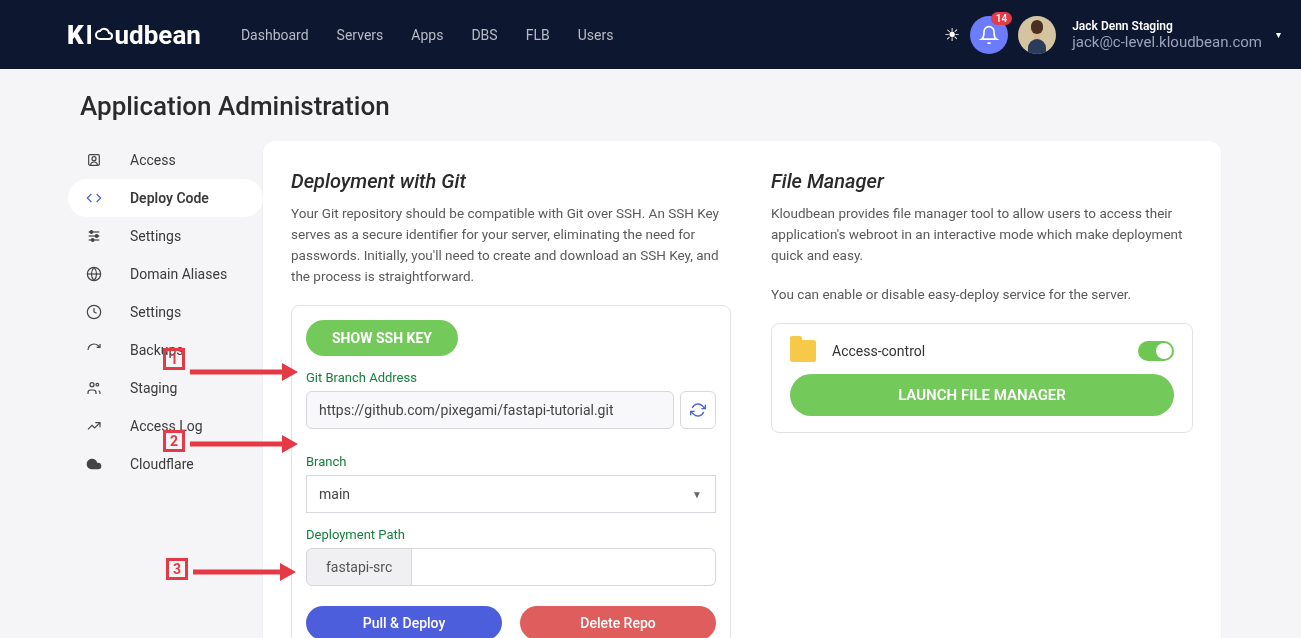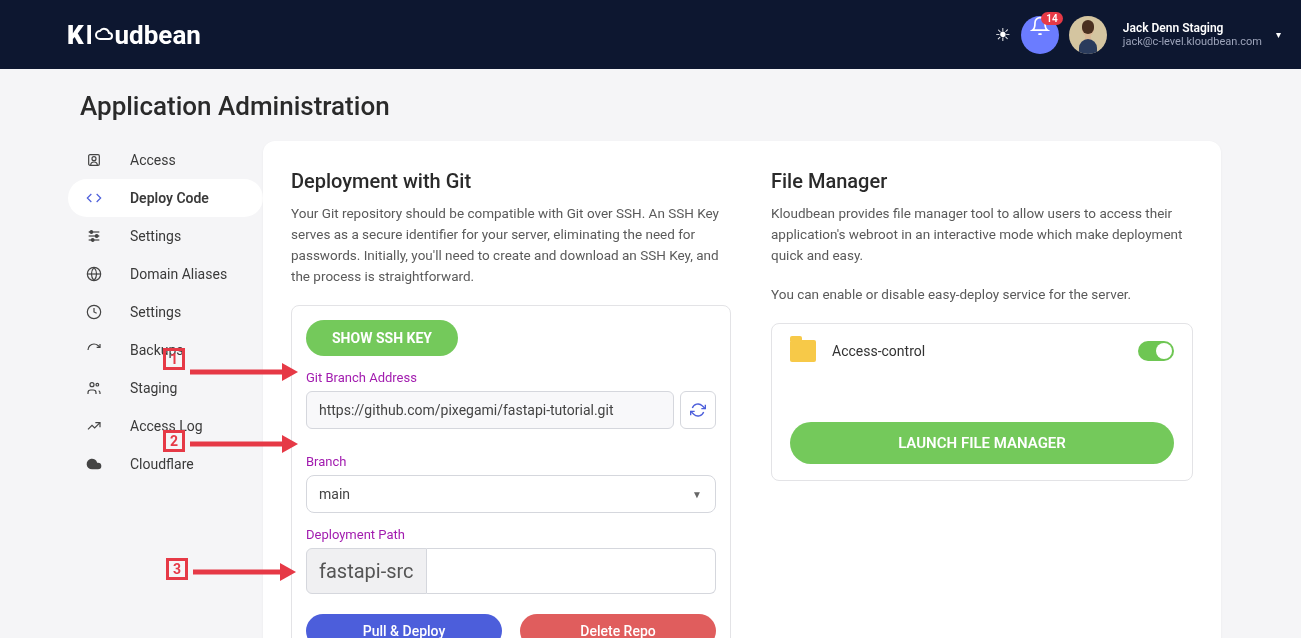--- a/index.html
+++ b/index.html
@@ -8,90 +8,98 @@
 
 .header { background: #0d1730; height: 69px; display: flex; align-items: center; padding: 0 20px 0 67px; }
 .logo { color: white; font-size: 26px; font-weight: 700; display: flex; align-items: center; gap: 2px; }
 .logo-k { font-weight: 900; }
 .search-box { margin-left: 30px; background: white; border-radius: 22px; height: 40px; width: 188px; display: flex; align-items: center; padding: 0 20px; }
 .search-box input { border: none; outline: none; font-size: 14px; color: #666; width: 100%; background: transparent; }
 .nav { display: flex; gap: 28px; margin-left: 40px; }
 .nav a { color: #b8bcc5; text-decoration: none; font-size: 14px; }
 .header-right { margin-left: auto; display: flex; align-items: center; gap: 10px; }
 .sun-icon { color: white; font-size: 18px; }
-.bell-wrap { position: relative; width: 38px; height: 38px; border-radius: 50%; background: #6b7cff; display: flex; align-items: flex-start; justify-content: center; }
+.bell-wrap { position: relative; width: 38px; height: 38px; border-radius: 50%; background: #6b7cff; display: flex; align-items: center; justify-content: center; }
 .bell-wrap svg { width: 20px; height: 20px; stroke: white; fill: none; stroke-width: 2; }
 .badge { position: absolute; top: -4px; right: -4px; background: #e63946; color: white; border-radius: 10px; font-size: 10px; padding: 1px 5px; font-weight: 600; }
 .avatar { width: 38px; height: 38px; border-radius: 50%; background: #d4c5a0; overflow: hidden; display: flex; align-items: center; justify-content: center; font-size: 10px; color: #555; }
 .avatar svg { width: 38px; height: 38px; }
 .user-info { margin-left: 6px; color: white; }
 .user-name { font-size: 12px; font-weight: 600; }
-.user-email { font-size: 11px; color: #9ca3b9; text-align: right; }
+.user-email { font-size: 15px; color: #9ca3b9; text-align: right; }
 .chevron-down { color: white; font-size: 10px; margin-left: 4px; }
 
 
 .page-title { font-size: 26px; font-weight: 500; color: #2a2a2a; padding: 22px 16px 20px 80px; }
 
 
 .layout { display: flex; padding-left: 68px; }
 
 
 .sidebar { width: 195px; }
 .sidebar-item { display: flex; align-items: center; gap: 28px; padding: 11px 18px; font-size: 14px; color: #3a3a3a; border-radius: 20px; cursor: pointer; }
 .sidebar-item.active { background: white; font-weight: 600; }
 .sidebar-item.active .sidebar-icon { color: #4c5edb; }
 .sidebar-icon { width: 16px; height: 16px; display: flex; align-items: center; justify-content: center; font-size: 14px; color: #444; }
 .sidebar-icon svg { width: 16px; height: 16px; stroke: currentColor; fill: none; stroke-width: 1.8; }
 
 
 .main { flex: 1; background: white; border-radius: 12px; padding: 28px; margin-right: 80px; display: flex; gap: 40px; box-shadow: 0 1px 3px rgba(0,0,0,0.05); }
 .col-left { width: 440px; }
 .col-right { flex: 1; }
-.section-title { font-size: 20px; font-weight: 500; color: #2a2a2a; margin-bottom: 10px; }
+.section-title { font-size: 20px; font-weight: 500; color: #2a2a2a; margin-bottom: 10px; font-style: italic; }
 .section-desc { font-size: 13.5px; color: #5a5a5a; line-height: 1.55; margin-bottom: 18px; }
 
 
 .form-box { border: 1px solid #e3e3e6; border-radius: 8px; padding: 14px 14px 18px; }
 .btn-ssh { background: #74c95b; color: white; border: none; border-radius: 20px; padding: 10px 26px; font-size: 14px; font-weight: 700; cursor: pointer; margin-bottom: 14px; }
-.field-label { font-size: 13px; color: #a21caf; margin-bottom: 6px; }
+.field-label { font-size: 13px; color: #15803d; margin-bottom: 6px; }
 .input-row { display: flex; gap: 6px; margin-bottom: 25px; }
 .input-text { flex: 1; border: 1px solid #d5d7dd; border-radius: 6px; padding: 10px 12px; font-size: 14px; color: #444; background: #f8f8fa; }
 .refresh-btn { width: 36px; height: 38px; border: 1px solid #d5d7dd; border-radius: 6px; background: white; display: flex; align-items: center; justify-content: center; cursor: pointer; }
 .refresh-btn svg { width: 16px; height: 16px; stroke: #4c5edb; fill: none; stroke-width: 2; }
 .select-wrap { position: relative; margin-bottom: 14px; }
-.select-wrap select { width: 100%; border: 1px solid #d5d7dd; border-radius: 8px; padding: 10px 12px; font-size: 14px; color: #444; background: white; appearance: none; cursor: pointer; }
+.select-wrap select { width: 100%; border: 1px solid #d5d7dd; border-radius: 0; padding: 10px 12px; font-size: 14px; color: #444; background: white; appearance: none; cursor: pointer; }
 .select-caret { position: absolute; right: 14px; top: 50%; transform: translateY(-50%); pointer-events: none; color: #666; font-size: 10px; }
 .dp-row { display: flex; margin-bottom: 20px; }
-.dp-prefix { border: 1px solid #d5d7dd; border-radius: 6px 0 0 6px; padding: 10px 12px; font-size: 20px; color: #555; background: #f0f0f2; }
+.dp-prefix { border: 1px solid #d5d7dd; border-radius: 6px 0 0 6px; padding: 10px 19px; font-size: 14px; color: #555; background: #f0f0f2; }
 .dp-input { flex: 1; border: 1px solid #d5d7dd; border-left: none; border-radius: 0 6px 6px 0; padding: 10px 12px; background: white; }
 .btn-row { display: flex; gap: 18px; }
 .btn-primary { flex: 1; background: #4c5edb; color: white; border: none; border-radius: 20px; padding: 9px 0; font-size: 14px; font-weight: 500; cursor: pointer; }
 .btn-danger { flex: 1; background: #e05d5d; color: white; border: none; border-radius: 20px; padding: 9px 0; font-size: 14px; font-weight: 500; cursor: pointer; }
 .toggle-inner { display: flex; align-items: center; gap: 16px; width: 100%; margin-bottom: 12px; }
 .folder-icon { width: 26px; height: 22px; background: #f7c948; border-radius: 2px; position: relative; }
 .folder-icon::before { content: ""; position: absolute; top: -4px; left: 0; width: 12px; height: 5px; background: #f7c948; border-radius: 2px 2px 0 0; }
 .toggle-label { font-size: 14px; color: #333; flex: 1; }
 .toggle { width: 36px; height: 20px; background: #6ec653; border-radius: 10px; position: relative; cursor: pointer; }
 .toggle::after { content: ""; position: absolute; right: 2px; top: 2px; width: 16px; height: 16px; background: white; border-radius: 50%; }
-.btn-launch { width: 100%; background: #74c95b; color: white; border: none; border-radius: 22px; padding: 12px 0; font-size: 15px; font-weight: 600; cursor: pointer; margin-top: 48px; }
+.btn-launch { width: 100%; background: #74c95b; color: white; border: none; border-radius: 22px; padding: 12px 0; font-size: 15px; font-weight: 600; cursor: pointer; }
 .toggle-wrap { border: 1px solid #e3e3e6; border-radius: 8px; padding: 16px 18px; }
 
 
 .anno-box { position: absolute; border: 3px solid #e63946; width: 22px; height: 22px; display: flex; align-items: center; justify-content: center; color: #e63946; font-weight: 700; font-size: 14px; background: rgba(255,255,255,0); }
 .anno-arrow { position: absolute; }
 .anno-arrow svg { display: block; }
 </style>
 </head>
 <body>
 
 <div class="header">
   <div class="logo">
     <span class="logo-k">K</span>l<svg width="20" height="16" viewBox="0 0 20 16" style="margin:0 -1px">
         <path d="M6 12a4 4 0 010-8 5 5 0 019 2 3 3 0 010 6z" fill="none" stroke="white" stroke-width="2"></path>
       </svg>udbean
+  </div>
+  <div class="nav">
+    <a>Dashboard</a>
+    <a>Servers</a>
+    <a>Apps</a>
+    <a>DBS</a>
+    <a>FLB</a>
+    <a>Users</a>
   </div>
   <div class="header-right">
     <span class="sun-icon">☀</span>
     <div class="bell-wrap">
       <svg viewBox="0 0 24 24">
           <path d="M18 8A6 6 0 006 8c0 7-3 9-3 9h18s-3-2-3-9M13.7 21a2 2 0 01-3.4 0"></path>
         </svg>
       <span class="badge">14</span>
     </div>
     <div class="avatar">

